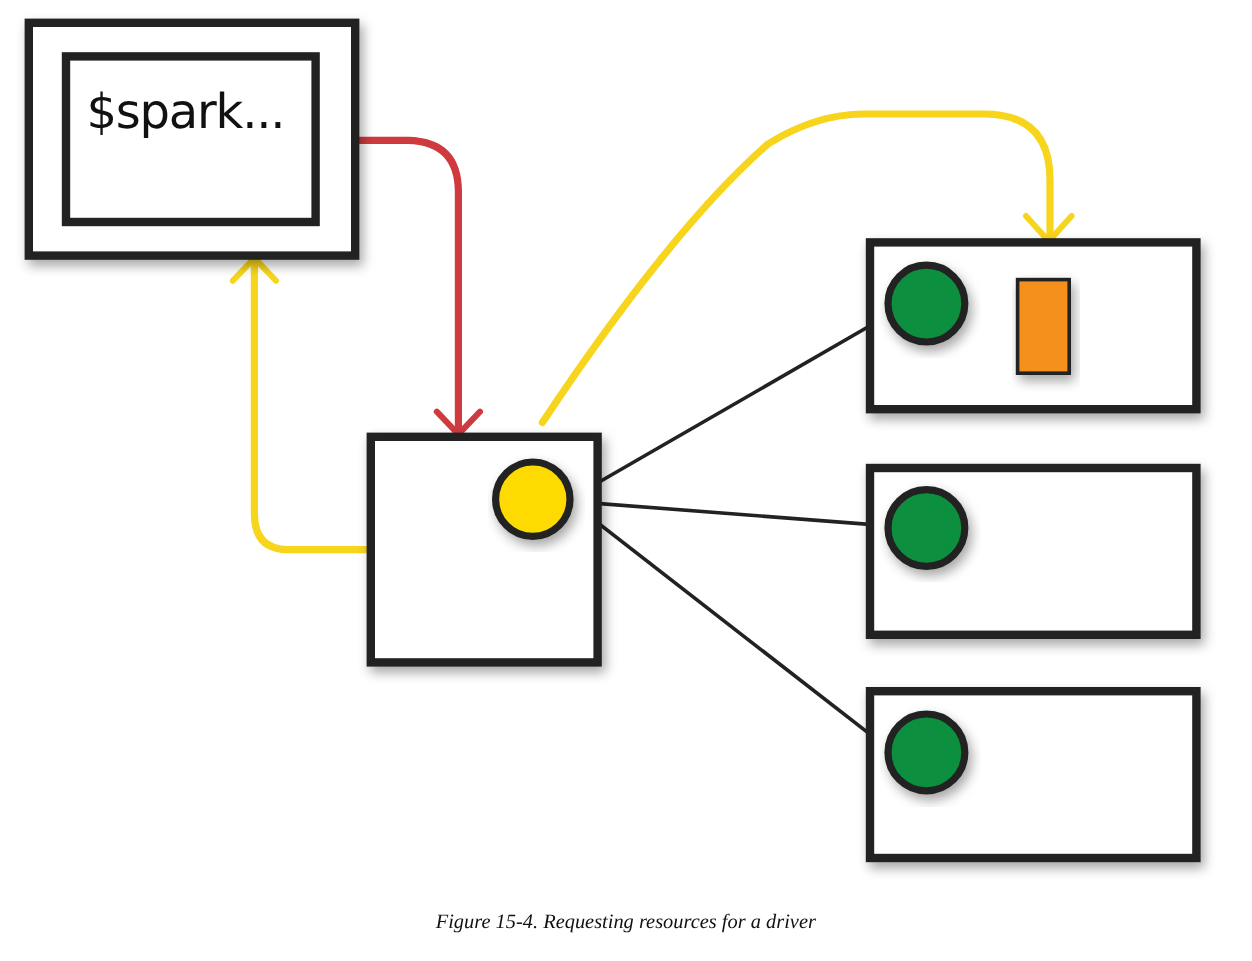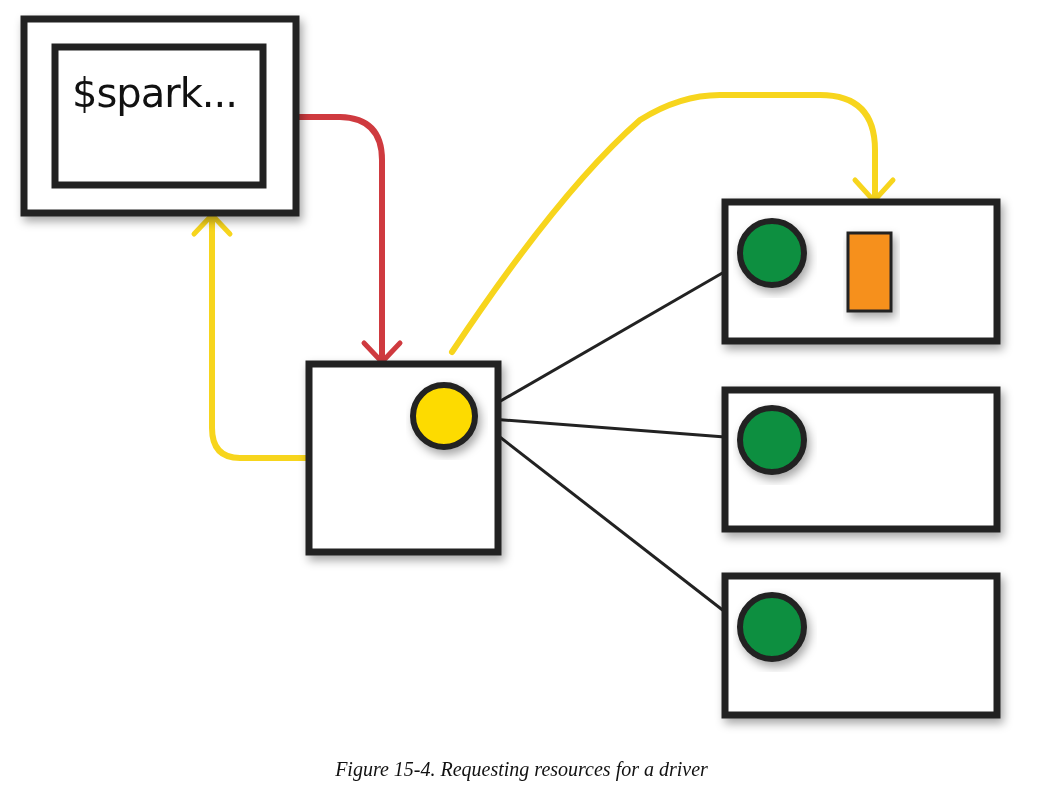--- a/index.html
+++ b/index.html
@@ -2,21 +2,21 @@
 <html><head>
 <meta charset="utf-8">
 <style>
   html, body { margin: 0; padding: 0; background: #ffffff; }
   body { width: 1043px; height: 801px; position: relative; overflow: hidden; }
   #diagram { position: absolute; left: 0; top: 0; }
   .caption {
     position: absolute; left: 0; width: 1043px; top: 758px;
     text-align: center;
     font-family: "Liberation Serif", "DejaVu Serif", serif;
-    font-style: italic; font-size: 20px; color: #111;
+    font-style: italic; font-size: 17px; color: #111;
   }
   .handtext {
     font-family: "DejaVu Sans", sans-serif;
     font-size: 40px; fill: #111; letter-spacing: -1px;
   }
 </style>
 </head>
 <body>
 
 <svg id="diagram" width="1043" height="801" viewBox="0 0 1043 801">

